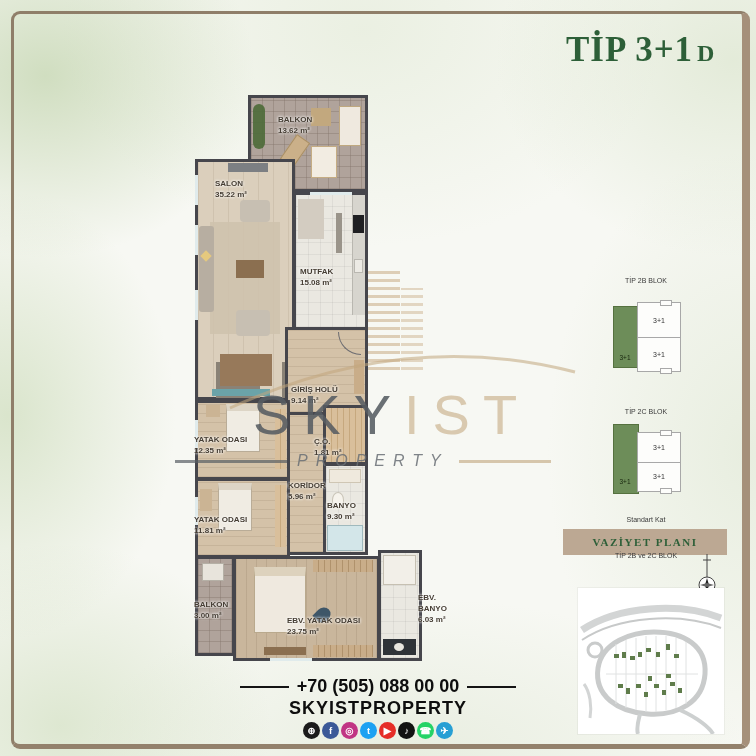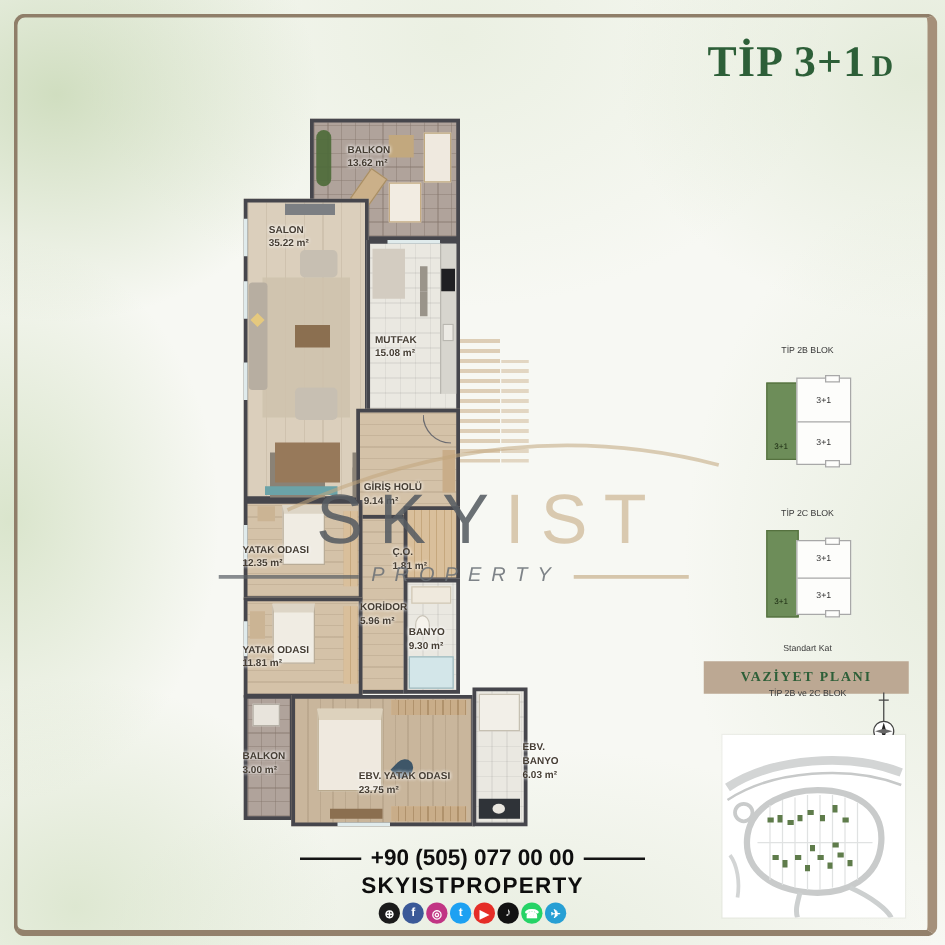--- a/index.html
+++ b/index.html
@@ -321,21 +321,21 @@
     <div class="wm-prop">
       <span class="wm-line-dark"></span>
       <span class="wm-prop-text">PROPERTY</span>
       <span class="wm-line-beige"></span>
     </div>
   </div>
 
   <div class="footer">
     <div class="phone-row">
       <span class="pline"></span>
-      <span class="phone">+90 (505) 077 00 00</span>
+      <span class="phone">+70 (505) 088 00 00</span>
       <span class="pline"></span>
     </div>
     <div class="handle">SKYISTPROPERTY</div>
     <div class="socrow">
       <span class="soc" style="background: rgb(27, 27, 27);">⊕</span>
       <span class="soc" style="background: rgb(59, 89, 152);">f</span>
       <span class="soc" style="background: rgb(193, 53, 132);">◎</span>
       <span class="soc" style="background: rgb(29, 161, 242);">t</span>
       <span class="soc" style="background: rgb(229, 45, 39);">▶</span>
       <span class="soc" style="background: rgb(18, 18, 18);">♪</span>

